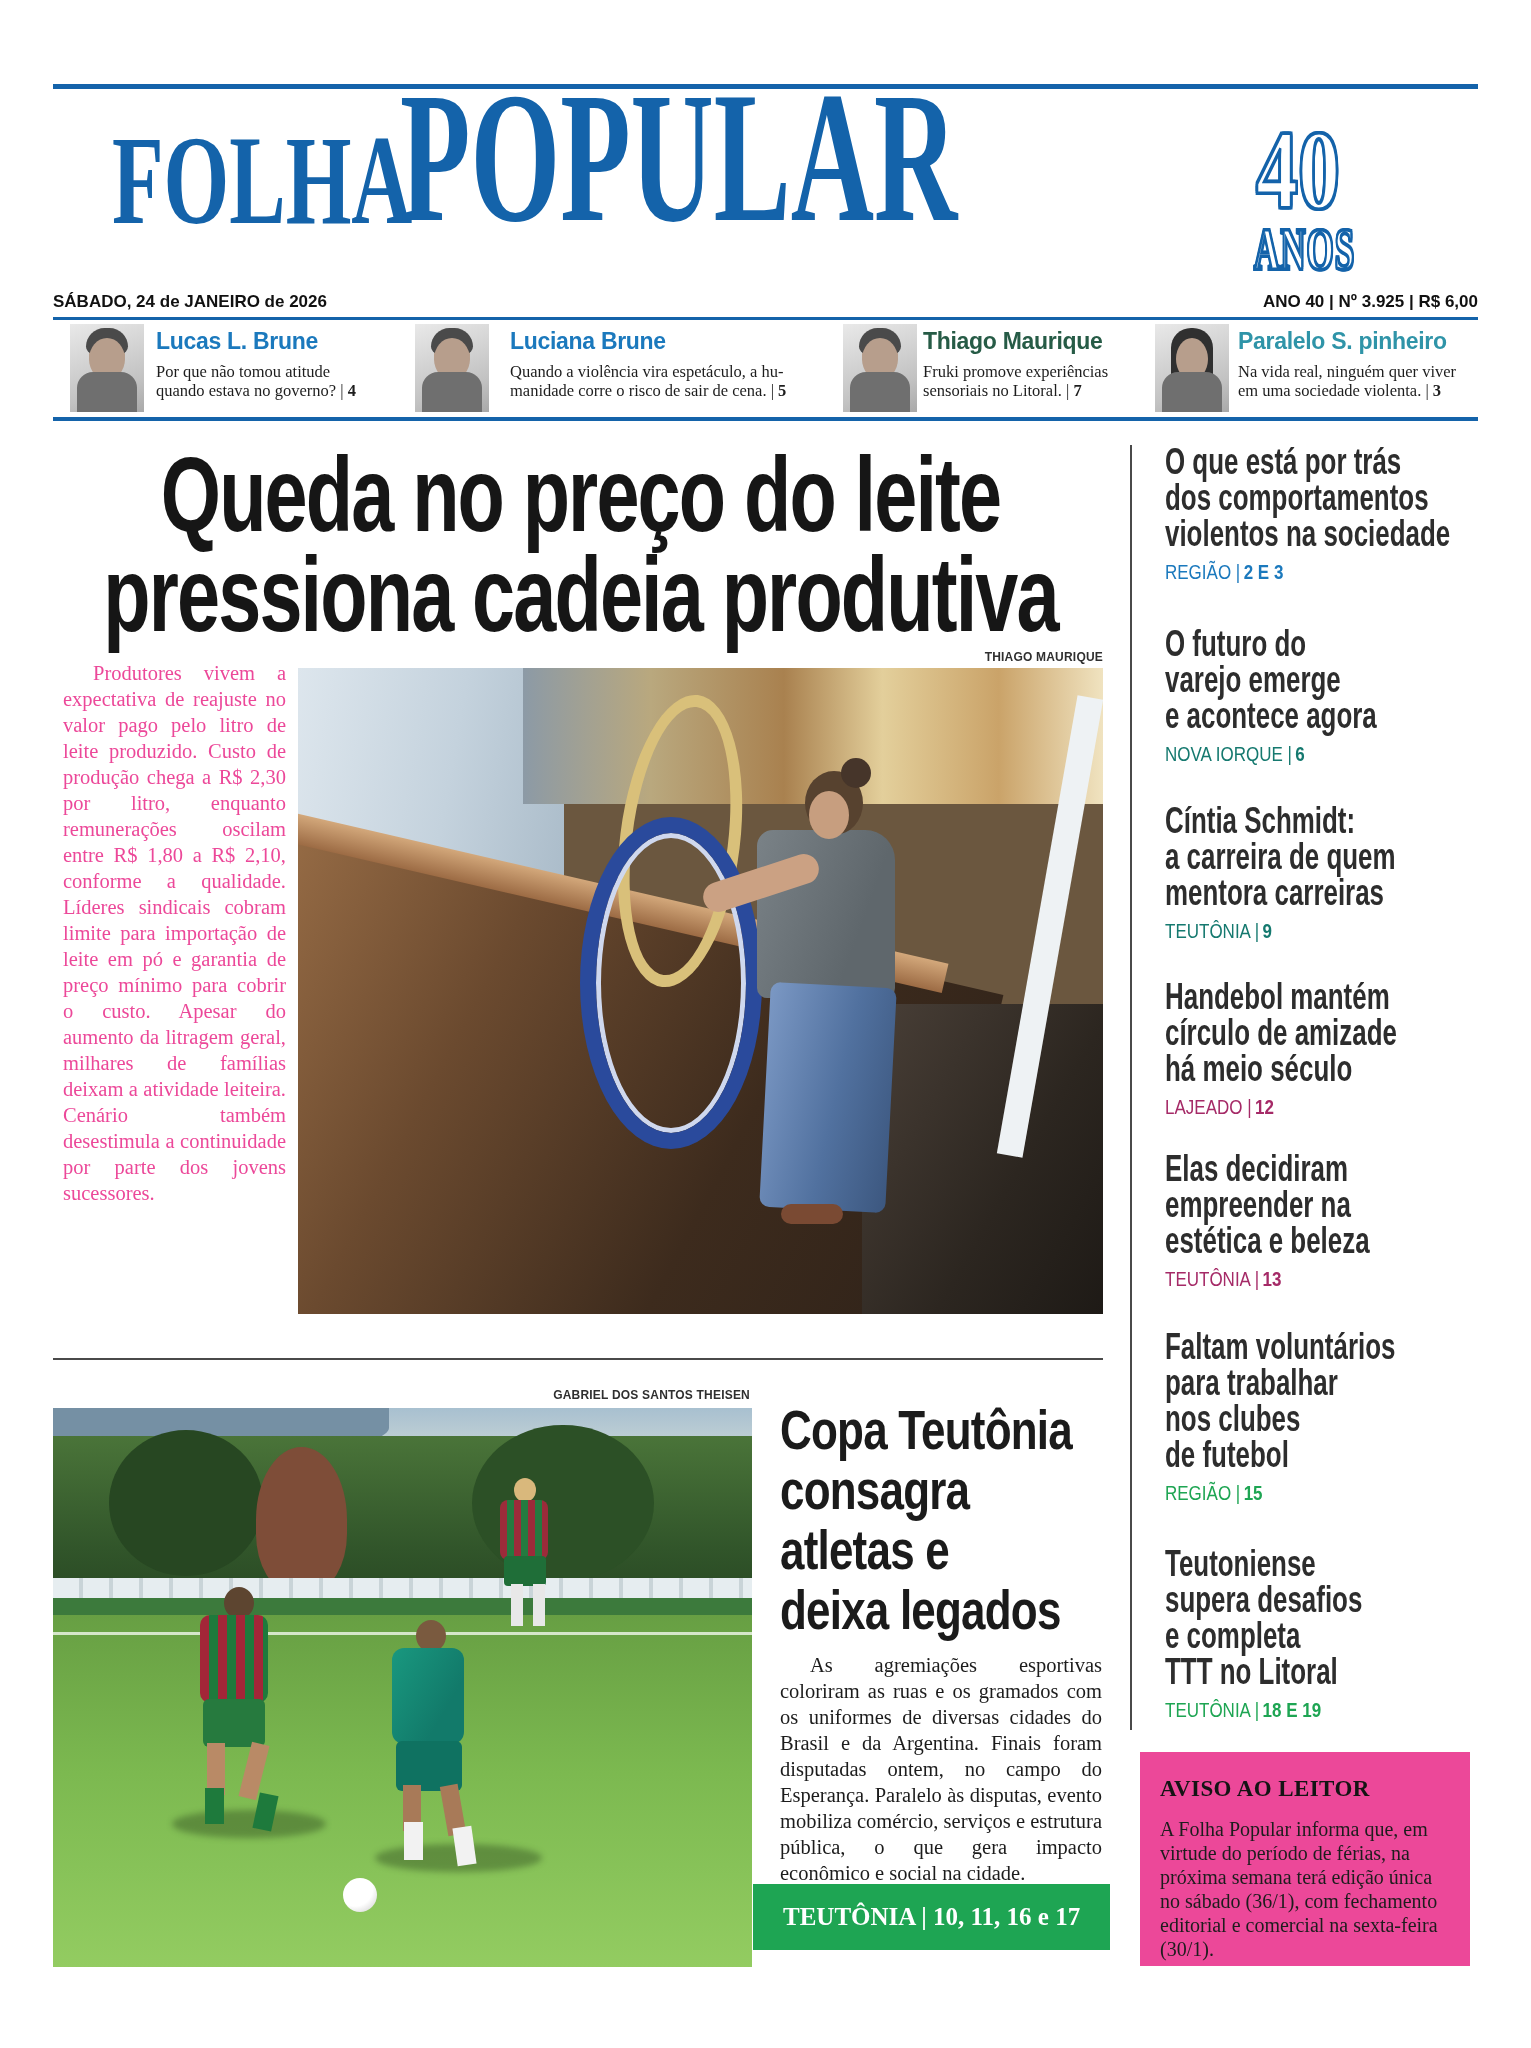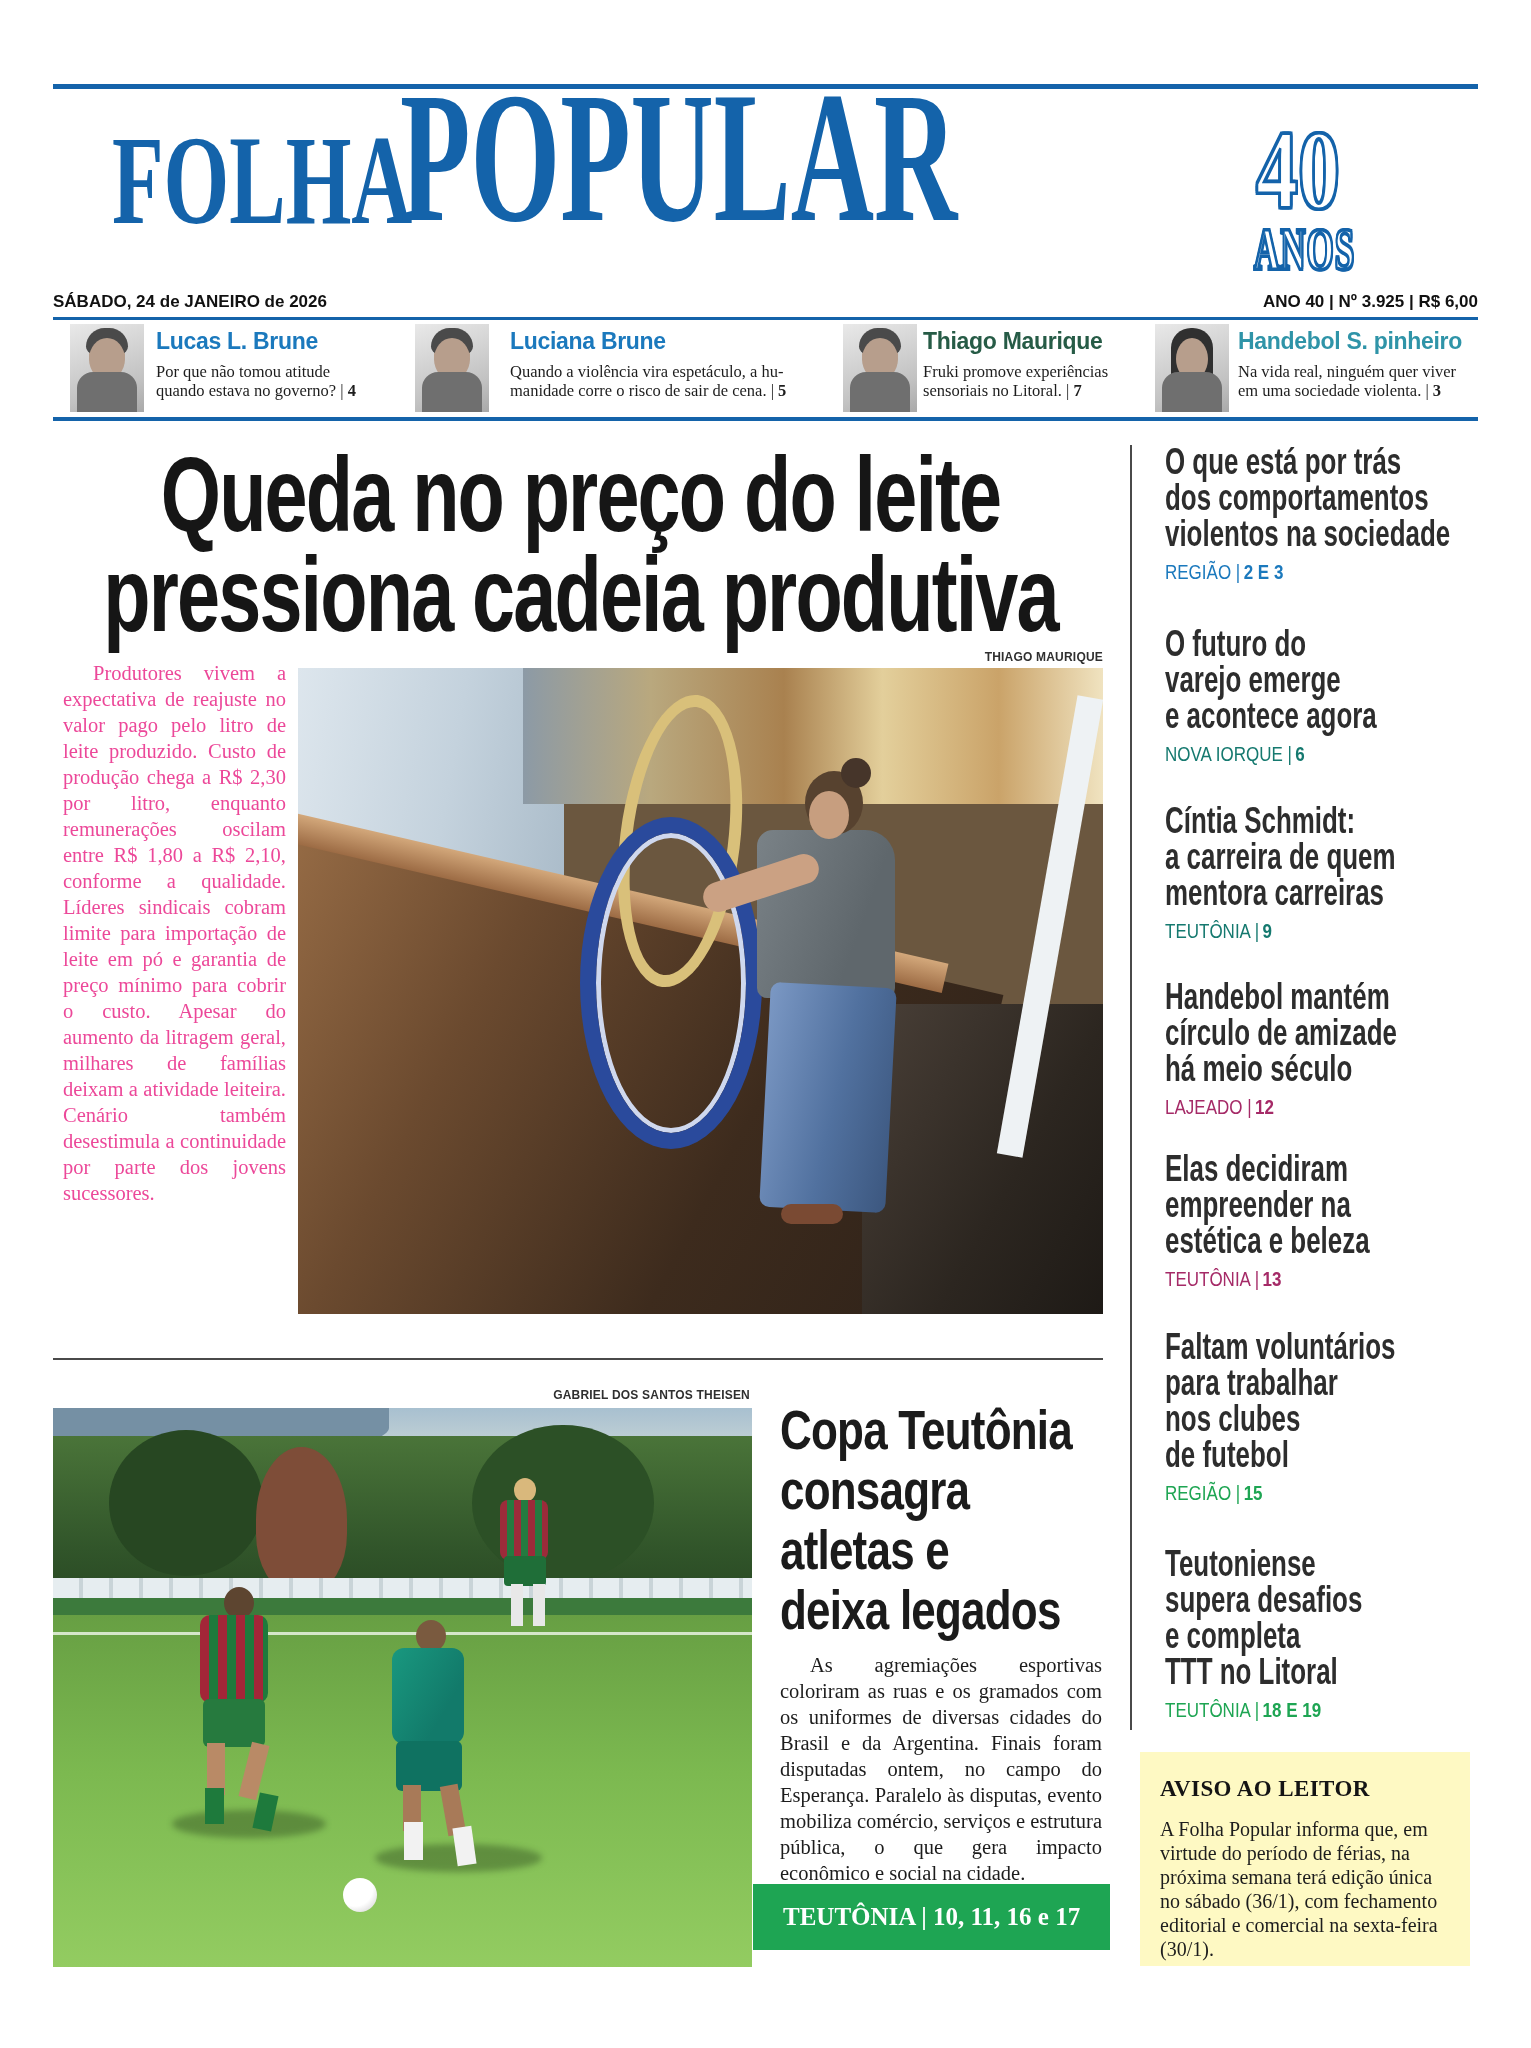--- a/index.html
+++ b/index.html
@@ -206,21 +206,21 @@
       </div>
     </div>
     <div>
       <div class="col-photo" style="left:1155px;">
         <div class="ph-head"></div>
         <div class="ph-hair ph-hair-long"></div>
         <div class="ph-head" style="top:14px;width:32px;left:21px;"></div>
         <div class="ph-body"></div>
       </div>
       <div class="col-text" style="left:1238px;width:238px;">
-        <div class="col-name" style="color: rgb(47, 148, 168);">Handebol S. pinheiro</div>
+        <div class="col-name" style="color: rgb(47, 148, 168);">Paralelo S. pinheiro</div>
         <div class="col-blurb serif"><span>Na vida real, ninguém quer viver em uma sociedade violenta. | </span><b>3</b></div>
       </div>
     </div>
   </div>
   <div class="rule-blue" style="left:53px;top:417px;width:1425px;height:4px;"></div>
 
   <div class="lead-headline prewrap">Queda no preço do leite
 pressiona cadeia produtiva</div>
   <div class="photo-credit" style="top:650px;right:428px;">THIAGO MAURIQUE</div>
   <div class="lead-body">Produtores vivem a expectativa de reajuste no valor pago pelo litro de leite produzido. Custo de produção chega a R$ 2,30 por litro, enquanto remunerações oscilam entre R$ 1,80 a R$ 2,10, conforme a qualidade. Líderes sindicais cobram limite para importação de leite em pó e garantia de preço mínimo para cobrir o custo. Apesar do aumento da litragem geral, milhares de famílias deixam a atividade leiteira. Cenário também desestimula a continuidade por parte dos jovens sucessores.</div>
@@ -329,18 +329,18 @@
     <div class="sb-kicker" style="color: rgb(30, 165, 83);"><span class="k-label">REGIÃO |</span><b class="k-pages">15</b></div>
   </div>
   <div class="sb-item" style="top:1546px;">
     <div class="sb-title prewrap">Teutoniense
 supera desafios
 e completa
 TTT no Litoral</div>
     <div class="sb-kicker" style="color: rgb(30, 165, 83);"><span class="k-label">TEUTÔNIA |</span><b class="k-pages">18 E 19</b></div>
   </div>
 
-  <div class="notice" style="background-color: #fef9c3;">
+  <div class="notice" style="background-color: #ec4899;">
     <div class="notice-title">AVISO AO LEITOR</div>
     <div class="notice-body">A Folha Popular informa que, em virtude do período de férias, na próxima semana terá edição única no sábado (36/1), com fechamento editorial e comercial na sexta-feira (30/1).</div>
   </div>
 
 </div>
 
 </body></html>

